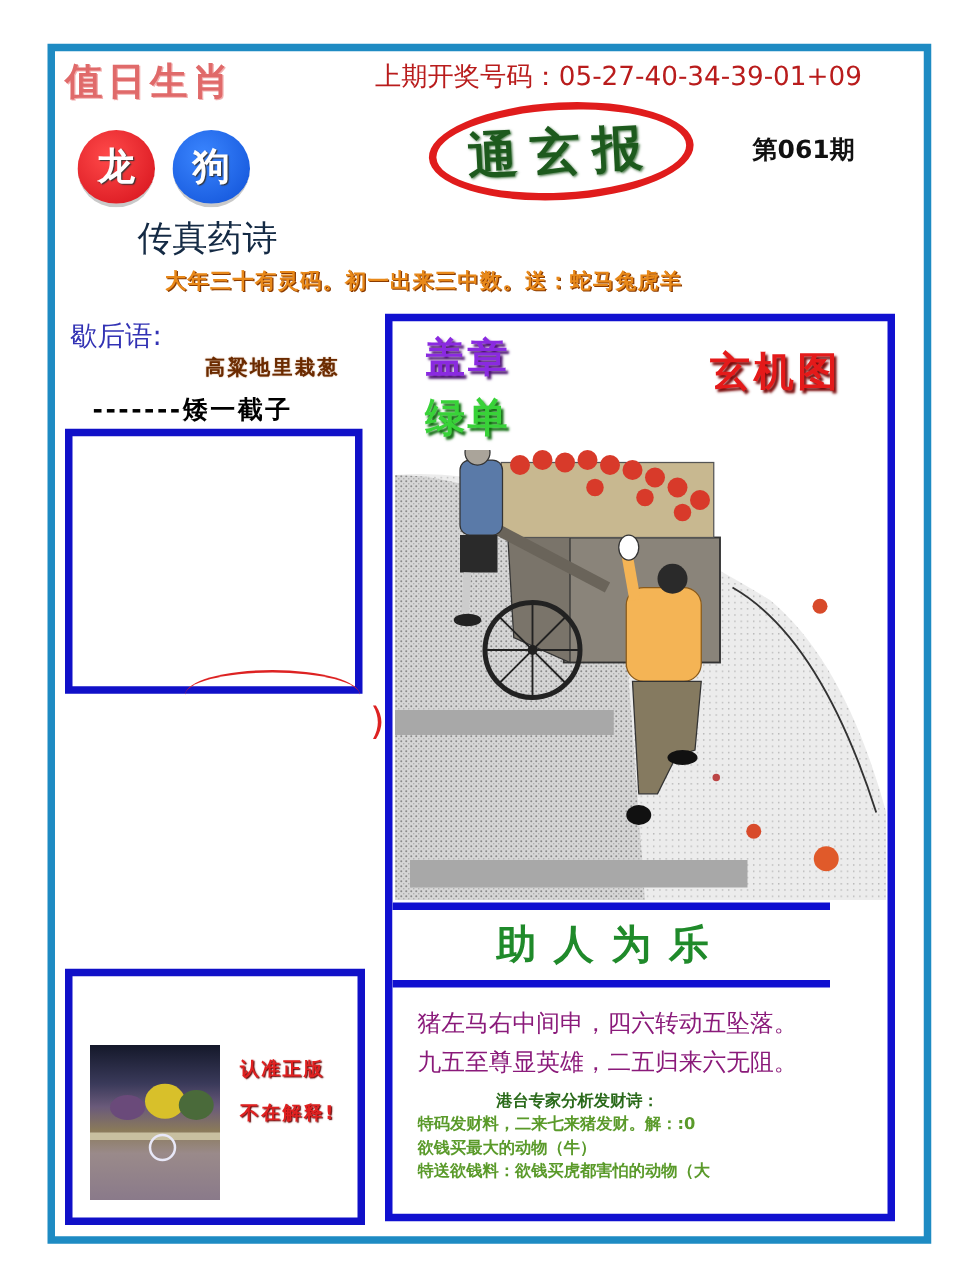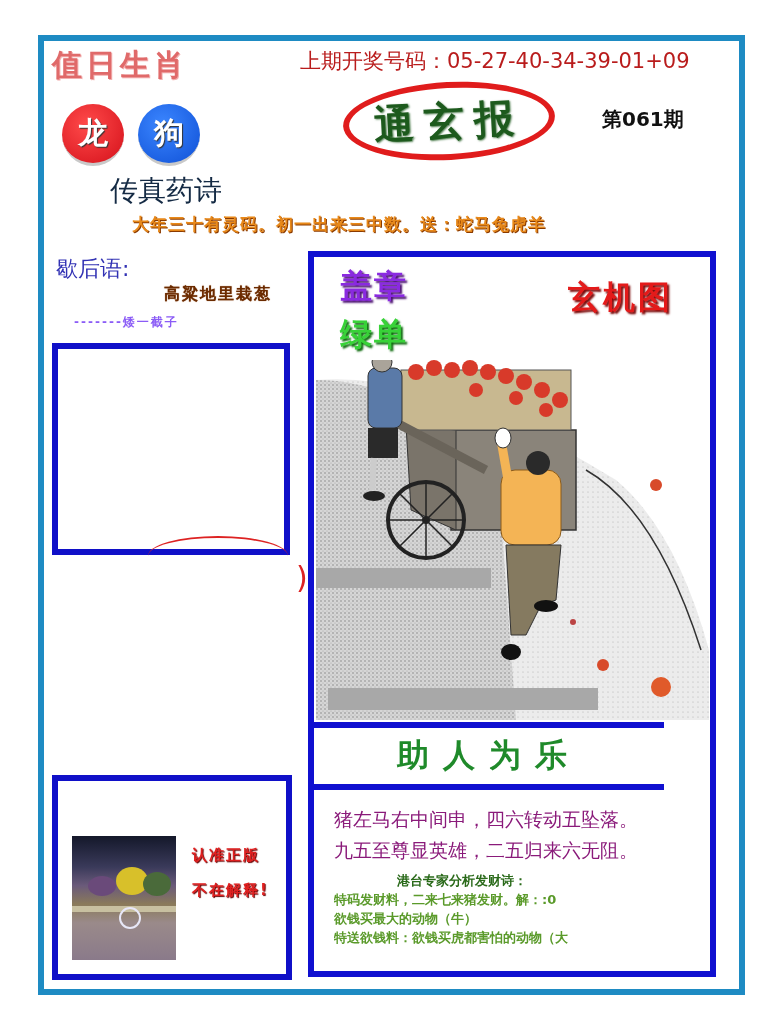--- a/index.html
+++ b/index.html
@@ -11,21 +11,21 @@
   .issue { left: 602px; top: 86px; font-size: 20px; font-weight: bold; color: #111; margin-top: 20px; }
   .circle { width: 62px; height: 62px; border-radius: 50%; display: flex; align-items: center; justify-content: center; color: #fff; font-size: 30px; font-weight: bold; text-shadow: 1px 1px 1px #333; border-bottom: 3px solid #c9c9c9; }
   .c-red { left: 62px; top: 104px; background: radial-gradient(circle at 40% 35%, #ff4a4a, #d4101a); }
   .c-blue { left: 138px; top: 104px; background: radial-gradient(circle at 40% 35%, #3b86ff, #0f50d6); }
   .fax-poem { left: 110px; top: 172px; font-size: 28px; color: #142a44; font-family: "DejaVu Serif", serif; }
   .logo-oval { left: 343px; top: 82px; width: 212px; height: 78px; border: 6px solid #e01c1c; border-radius: 50%; display: flex; align-items: center; justify-content: center; transform: rotate(-3deg); }
   .logo-text { font-size: 40px; font-weight: bold; color: #1d5a1d; letter-spacing: 10px; font-family: "DejaVu Serif", serif; text-shadow: 1px 1px 2px #4a7a4a; }
   .banner { left: 132px; top: 213px; font-size: 17px; font-weight: bold; color: #e8891a; text-shadow: 1px 1px 0 #8a3a00; letter-spacing: 1px; white-space: nowrap; }
   .xhy-label { left: 56px; top: 254px; font-size: 22px; color: #3232b4; }
   .xhy-line1 { left: 132px; top: 284px; font-size: 16px; font-weight: bold; color: #6a2a00; letter-spacing: 2px; text-shadow: 0 0 1px #a06030; margin-left: 32px; }
-  .xhy-line2 { left: 74px; top: 314px; font-size: 12px; font-weight: bold; color: #8b5cf6; letter-spacing: 2px; }
+  .xhy-line2 { left: 74px; top: 314px; font-size: 20px; font-weight: bold; color: #000000; letter-spacing: 2px; }
   .box-empty { left: 52px; top: 343px; width: 238px; height: 212px; border: 6px solid #1010c8; background: #fff; }
   .stamp-arc { left: 148px; top: 536px; width: 140px; height: 40px; border-top: 2px solid #d22; border-radius: 50% 50% 0 0; }
   .red-paren { left: 296px; top: 560px; font-size: 30px; color: #d22; }
   .main-box { left: 308px; top: 251px; width: 408px; height: 726px; border: 6px solid #1010d0; background: #fff; }
   .seal { left: 340px; top: 265px; font-size: 32px; font-weight: bold; color: #8a2ae0; text-shadow: 2px 2px 2px #4a1070; letter-spacing: 2px; }
   .green-slip { left: 340px; top: 313px; font-size: 32px; font-weight: bold; color: #38d238; text-shadow: 2px 2px 2px #0c6a0c; letter-spacing: 2px; }
   .mystery { left: 568px; top: 276px; font-size: 32px; font-weight: bold; color: #e41a1a; text-shadow: 2px 2px 2px #7a0a0a; letter-spacing: 3px; }
   .illustration { left: 316px; top: 360px; width: 393px; height: 360px; overflow: hidden; }
   .slogan-box { left: 314px; top: 722px; width: 350px; height: 68px; border-top: 6px solid #1010d0; border-bottom: 6px solid #1010d0; display: flex; align-items: center; justify-content: center; background: #fff; }
   .slogan { font-size: 32px; font-weight: bold; color: #1f8a2a; letter-spacing: 14px; font-family: "DejaVu Serif", serif; }

